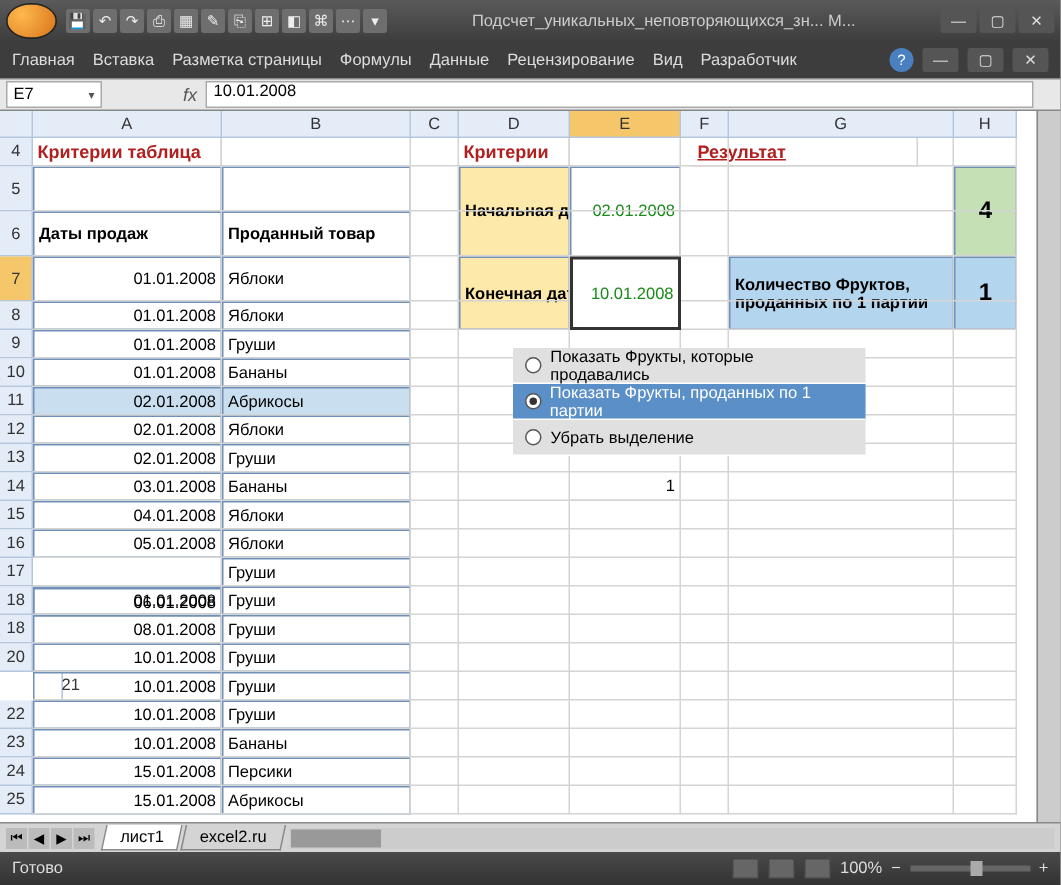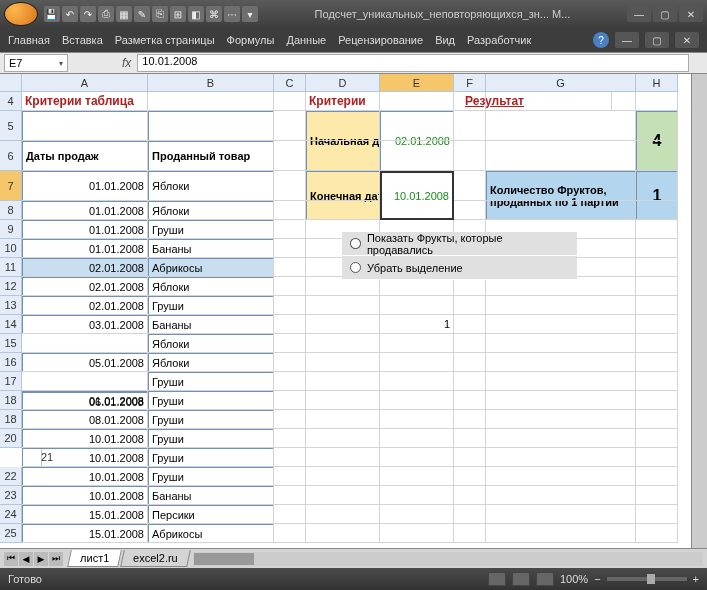--- a/index.html
+++ b/index.html
@@ -187,20 +187,21 @@
           <div class="cell thick-border" style="left: 0px; top: 337px; width: 126px; height: 19px; justify-content: flex-end;">10.01.2008</div>
           <div class="cell thick-border" style="left: 126px; top: 318px; width: 126px; height: 19px;">Груши</div>
           <div class="cell thick-border" style="left: 0px; top: 318px; width: 126px; height: 19px; justify-content: flex-end;">08.01.2008</div>
           <div class="cell thick-border" style="left: 126px; top: 299px; width: 126px; height: 19px;">Груши</div>
           <div class="cell thick-border" style="left: 0px; top: 299px; width: 126px; height: 19px; justify-content: flex-end;">01.01.2008</div>
           <div class="cell thick-border" style="left: 126px; top: 280px; width: 126px; height: 19px;">Груши</div>
           <div class="cell thick-border" style="left: 0px; top: 280px; width: 126px; height: 19px; justify-content: flex-end; margin-top: 20px;">06.01.2008</div>
           <div class="cell thick-border" style="left: 126px; top: 261px; width: 126px; height: 19px;">Яблоки</div>
           <div class="cell thick-border" style="left: 0px; top: 261px; width: 126px; height: 19px; justify-content: flex-end;">05.01.2008</div>
           <div class="cell thick-border" style="left: 126px; top: 242px; width: 126px; height: 19px;">Яблоки</div>
+          <div class="cell thick-border" style="left: 0px; top: 242px; width: 126px; height: 19px; justify-content: flex-end;">04.01.2008</div>
           <div class="cell thick-border" style="left: 126px; top: 223px; width: 126px; height: 19px;">Бананы</div>
           <div class="cell thick-border" style="left: 0px; top: 223px; width: 126px; height: 19px; justify-content: flex-end;">03.01.2008</div>
           <div class="cell thick-border" style="left: 126px; top: 204px; width: 126px; height: 19px;">Груши</div>
           <div class="cell thick-border" style="left: 0px; top: 204px; width: 126px; height: 19px; justify-content: flex-end;">02.01.2008</div>
           <div class="cell thick-border" style="left: 126px; top: 185px; width: 126px; height: 19px;">Яблоки</div>
           <div class="cell thick-border" style="left: 0px; top: 185px; width: 126px; height: 19px; justify-content: flex-end;">02.01.2008</div>
           <div class="cell thick-border sel-row" style="left: 126px; top: 166px; width: 126px; height: 19px;">Абрикосы</div>
           <div class="cell thick-border sel-row" style="left: 0px; top: 166px; width: 126px; height: 19px; justify-content: flex-end;">02.01.2008</div>
           <div class="cell thick-border" style="left: 126px; top: 147px; width: 126px; height: 19px;">Бананы</div>
           <div class="cell thick-border" style="left: 0px; top: 147px; width: 126px; height: 19px; justify-content: flex-end;">01.01.2008</div>
@@ -389,20 +390,24 @@
           <div class="cell " style="left: 358px; top: 0px; width: 74px; height: 19px;"></div>
           <div class="cell " style="left: 284px; top: 0px; width: 74px; height: 19px;"></div>
           <div class="cell " style="left: 252px; top: 0px; width: 32px; height: 19px;"></div>
           <div class="cell " style="left: 126px; top: 0px; width: 126px; height: 19px;"></div>
           <div class="cell " style="left: 0px; top: 0px; width: 126px; height: 19px;"></div>
         <div class="option-panel" id="optpanel">
             <div class="opt-row">
               <div class="radio"></div>
               <span>Показать Фрукты, которые продавались</span>
             </div>
+            <div class="opt-row selected">
+              <div class="radio on"></div>
+              <span>Показать Фрукты, проданных по 1 партии</span>
+            </div>
             <div class="opt-row">
               <div class="radio"></div>
               <span>Убрать выделение</span>
             </div>
           </div>
       </div>
     </div>
   </div>
   <div class="vscroll"></div>
 </div>

